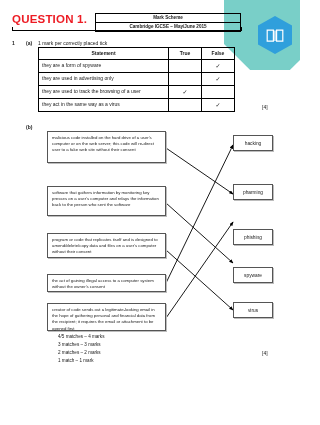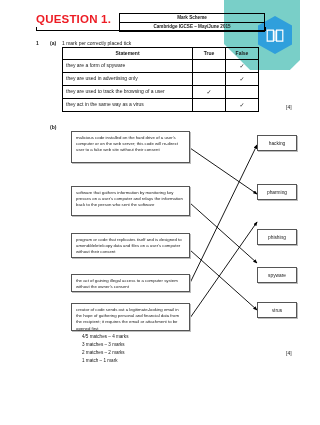--- a/index.html
+++ b/index.html
@@ -4,21 +4,21 @@
 <style>
   html,body{margin:0;padding:0;}
   body{
     width:300px;height:425px;
     background:#ffffff;
     font-family:"Liberation Sans", sans-serif;
     color:#1a1a1a;
     position:relative;
     overflow:hidden;
   }
-  .page{position:absolute;inset:0;margin-left:24px;}
+  .page{position:absolute;inset:0;}
 
   
   .banner{
     position:absolute;top:0;right:0;width:76px;height:70px;
     overflow:hidden;pointer-events:none;
   }
   .banner-shape{
     position:absolute;top:-26px;right:-18px;
     width:96px;height:96px;
     background:#79cfc8;

